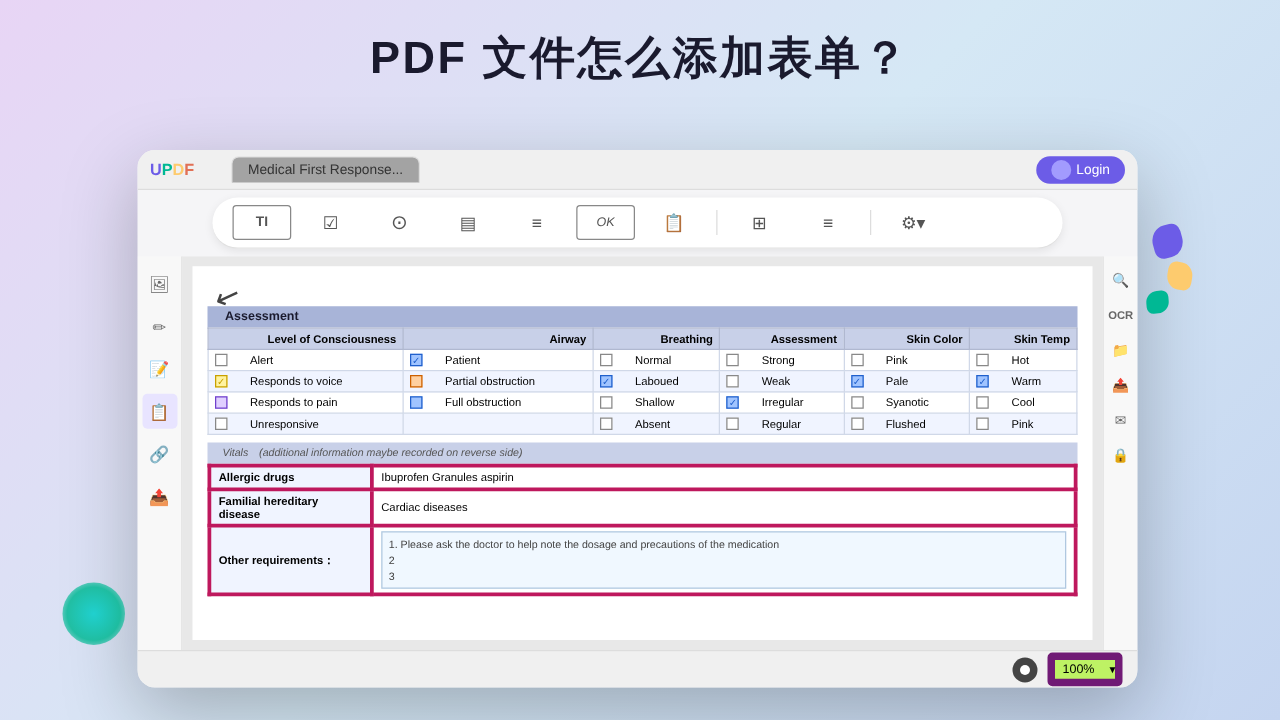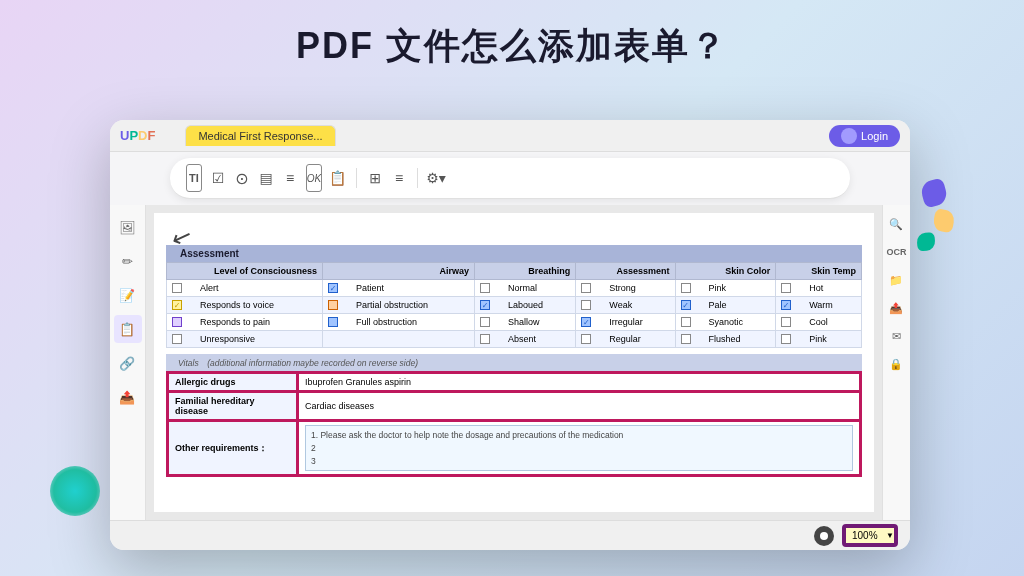--- a/index.html
+++ b/index.html
@@ -58,21 +58,21 @@
     .updf-logo span.p { color: #00b894; }
     .updf-logo span.d { color: #fdcb6e; }
     .updf-logo span.f { color: #e17055; }
     .tab-bar {
       display: flex;
       align-items: center;
       gap: 4px;
       flex: 1;
     }
     .tab {
-      background: #fde047;
+      background: #a3a3a3;
       border-radius: 6px 6px 0 0;
       padding: 4px 12px;
       font-size: 11px;
       color: #333;
       border: 1px solid #ddd;
       border-bottom: none;
     }
     .login-btn {
       margin-left: auto;
       background: #6c5ce7;
@@ -100,21 +100,21 @@
       background: white;
       padding: 6px 16px;
       gap: 8px;
       border-bottom: 1px solid #e0e0e0;
       flex-shrink: 0;
       border-radius: 20px;
       margin: 6px 60px;
       box-shadow: 0 2px 8px rgba(0,0,0,0.08);
     }
     .tool-icon {
-      width: 16px;
+      width: 47px;
       height: 28px;
       display: flex;
       align-items: center;
       justify-content: center;
       font-size: 14px;
       cursor: pointer;
       color: #555;
       border-radius: 4px;
     }
     .tool-sep {
@@ -320,22 +320,22 @@
       align-items: center;
       justify-content: center;
     }
     .page-dot {
       width: 8px;
       height: 8px;
       border-radius: 50%;
       background: white;
     }
     .zoom-select {
-      background: #fef9c3;
-      border: 4px solid #701a75;
+      background: #bef264;
+      border: 6px solid #701a75;
       border-radius: 4px;
       padding: 2px 16px 2px 6px;
       font-size: 10px;
       appearance: none;
       cursor: pointer;
       position: relative;
     }
     .zoom-wrapper {
       position: relative;
       display: flex;

